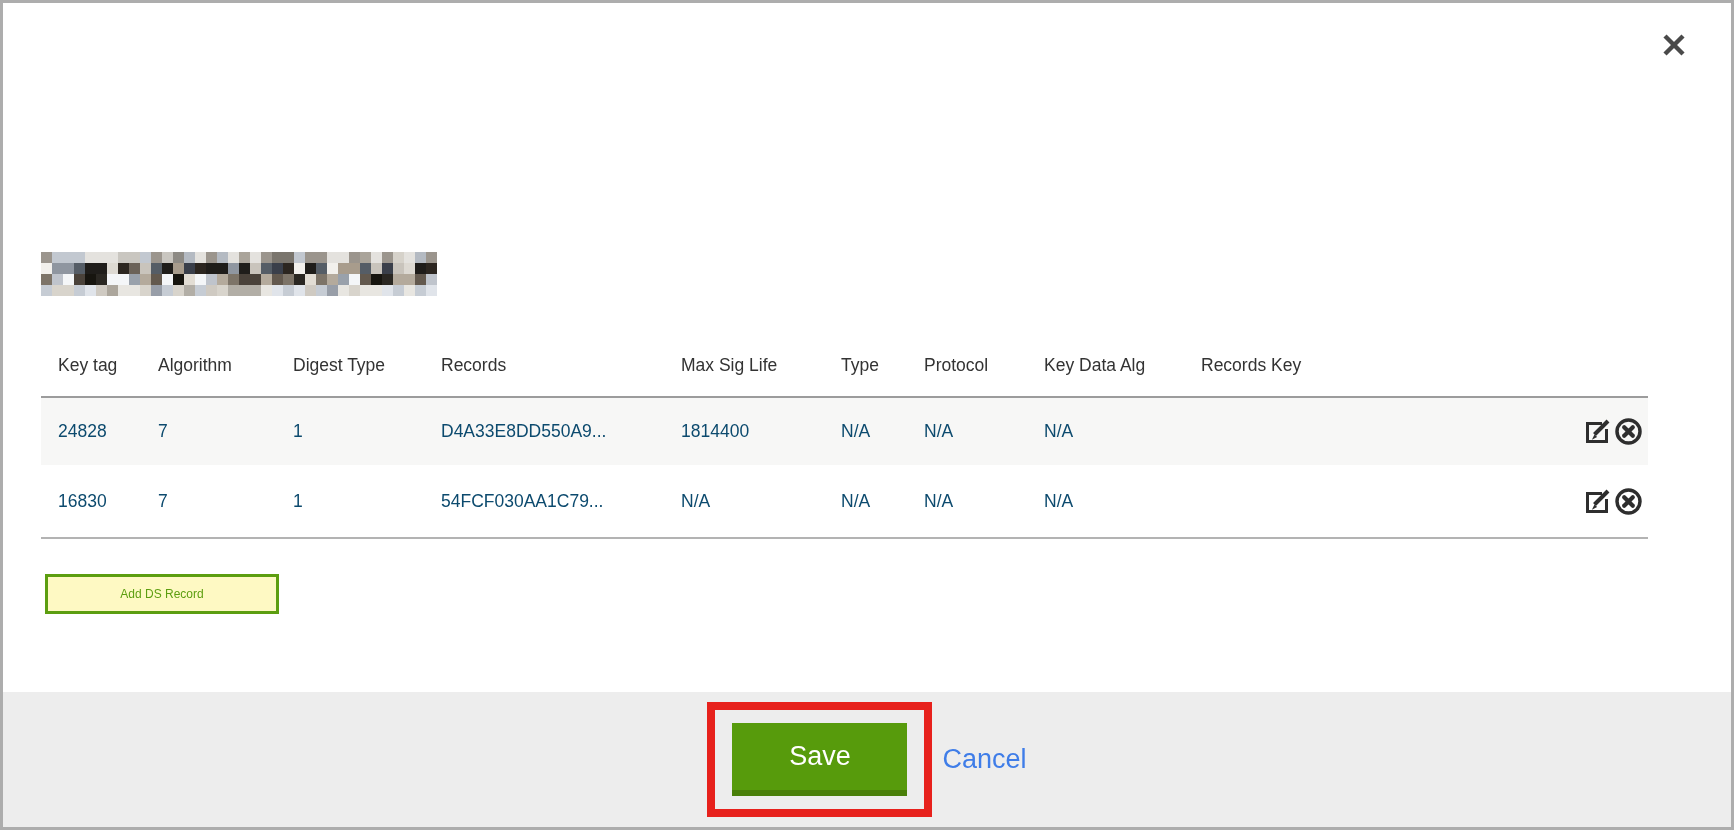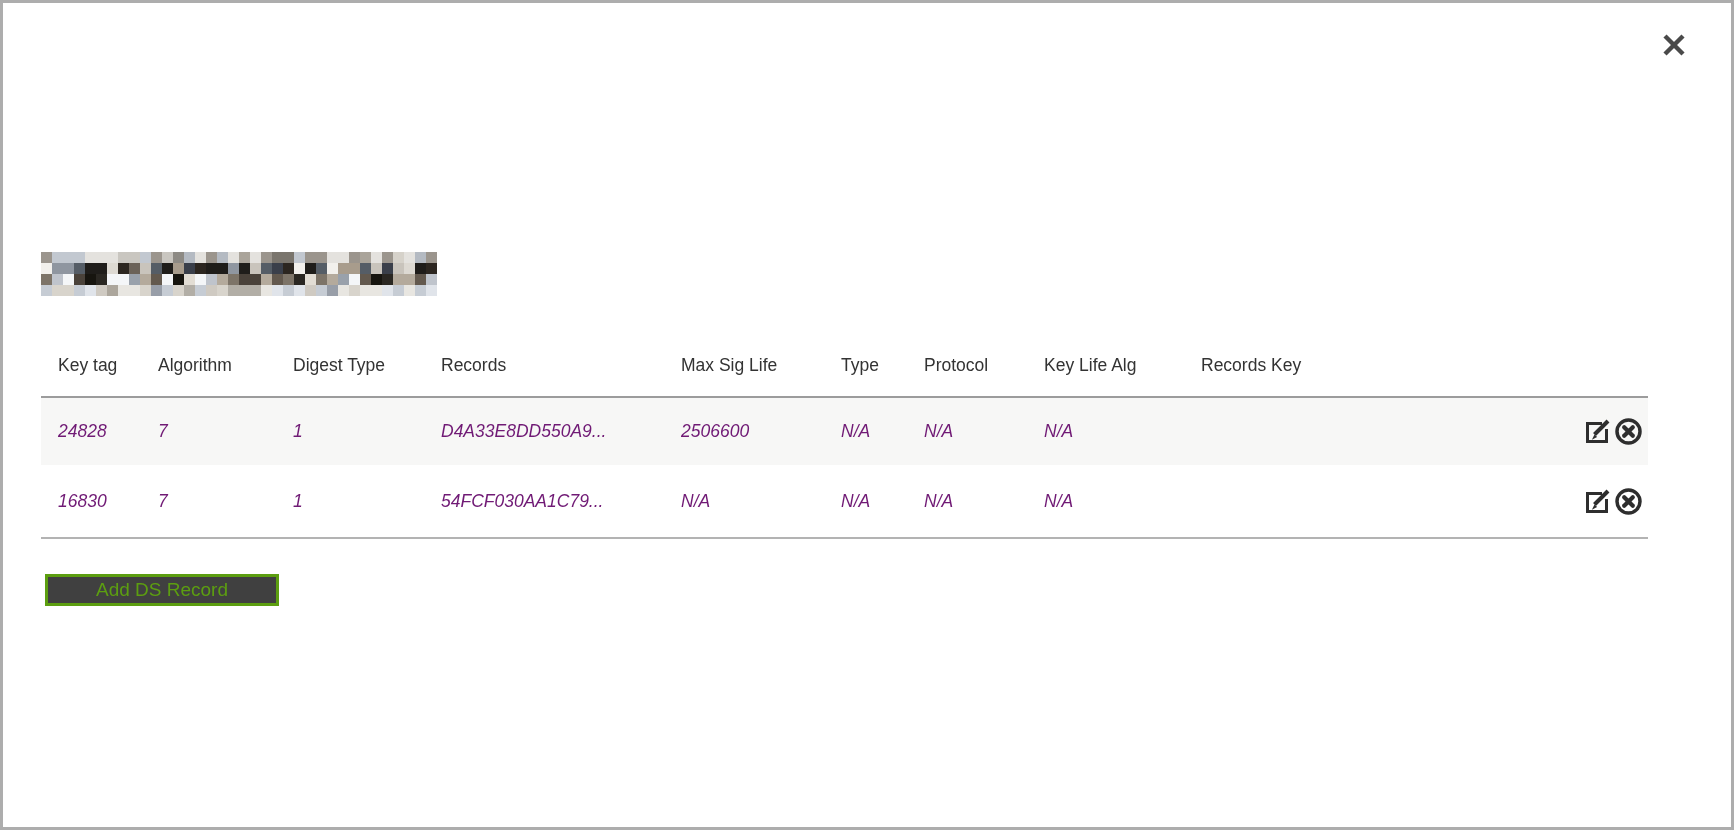--- a/index.html
+++ b/index.html
@@ -52,41 +52,41 @@
     width:1607px;
     border-collapse:collapse;table-layout:fixed;
   }
   table.ds-table th{
     text-align:left;font-weight:400;font-size:17.5px;color:#333;
     padding:12px 4px 20px 0;
     border-bottom:2px solid #9c9c9c;
     white-space:nowrap;overflow:hidden;
   }
   table.ds-table td{
-    font-size:17.5px;color:#701a75;
+    font-size:17.5px;color:#0c4a6e;
     padding:0 4px 0 0;
-    white-space:nowrap;overflow:hidden;font-style:italic;
+    white-space:nowrap;overflow:hidden;
   }
   table.ds-table th:first-child,
   table.ds-table td:first-child{padding-left:17px;}
   tr.record-row-1{background:var(--row-bg);height:68px;}
   tr.record-row-2{background:#fff;height:73px;border-bottom:2px solid #b3b3b3;}
   td.actions-cell{text-align:right;padding-right:11px;}
   .icon-btn{
     background:none;border:none;cursor:pointer;
     padding:0;vertical-align:middle;
     display:inline-flex;align-items:center;
   }
   .add-btn{
     position:absolute;left:42px;top:571px;
-    width:234px;height:32px;
-    background:#404040;
+    width:234px;height:40px;
+    background:#fef9c3;
     border:3px solid var(--green);
     color:var(--green);
-    font-size:19px;
+    font-size:12px;
     font-family:inherit;
     cursor:pointer;
   }
   .footer{
     position:absolute;left:0;bottom:0;
     width:100%;height:135px;
     background:var(--footer-bg);
     display:flex;align-items:center;justify-content:center;
     gap:10px;
   }
@@ -286,32 +286,32 @@
     </colgroup>
     <thead>
       <tr>
         <th>Key tag</th>
         <th>Algorithm</th>
         <th>Digest Type</th>
         <th>Records</th>
         <th>Max Sig Life</th>
         <th>Type</th>
         <th>Protocol</th>
-        <th>Key Life Alg</th>
+        <th>Key Data Alg</th>
         <th>Records Key</th>
         <th></th>
       </tr>
     </thead>
     <tbody>
       <tr class="record-row-1">
         <td>24828</td>
         <td>7</td>
         <td>1</td>
         <td>D4A33E8DD550A9...</td>
-        <td>2506600</td>
+        <td>1814400</td>
         <td>N/A</td>
         <td>N/A</td>
         <td>N/A</td>
         <td></td>
         <td class="actions-cell">
           <button class="icon-btn">
             <svg width="31" height="31" viewBox="0 0 31 31">
               <path d="M20 7.5 H5.5 V25.5 H24.5 V13" fill="none" stroke="#2e2e2e" stroke-width="3"></path>
               <line x1="12.5" y1="18.5" x2="26" y2="5" stroke="#2e2e2e" stroke-width="4"></line>
               <path d="M12.5 18.5 l-2.6 5.2 5.2-2.6 z" fill="#2e2e2e"></path>
@@ -349,14 +349,20 @@
               <line x1="19.8" y1="11.2" x2="11.2" y2="19.8" stroke="#2e2e2e" stroke-width="4.2" stroke-linecap="round"></line>
             </svg>
           </button>
         </td>
       </tr>
     </tbody>
   </table>
 
   <button class="add-btn">Add DS Record</button>
 
+  <div class="footer">
+    <div class="annotation-box">
+      <button class="save-btn">Save</button>
+    </div>
+    <a class="cancel-link">Cancel</a>
+  </div>
 
 </div>
 
 </body></html>

